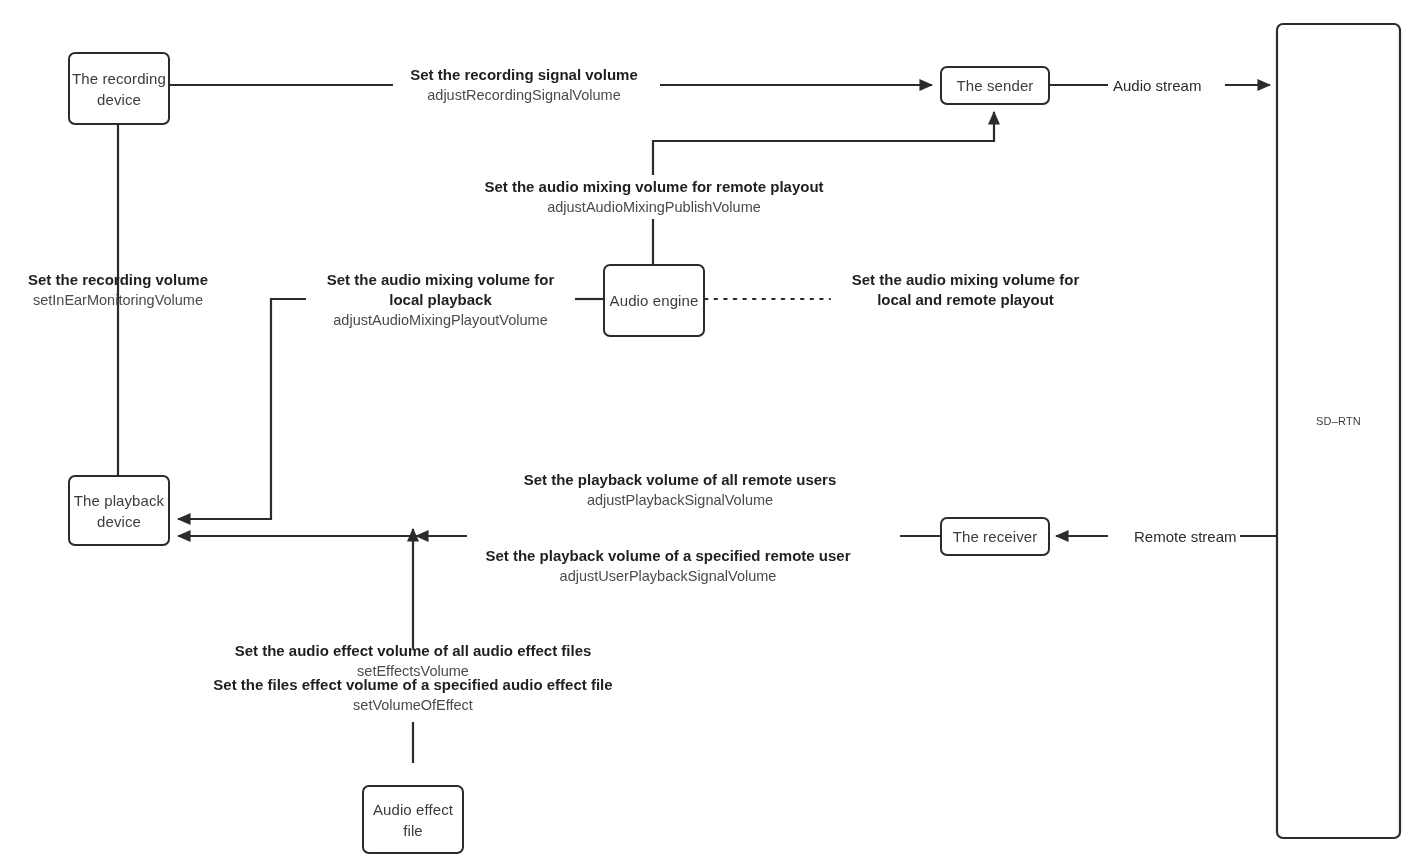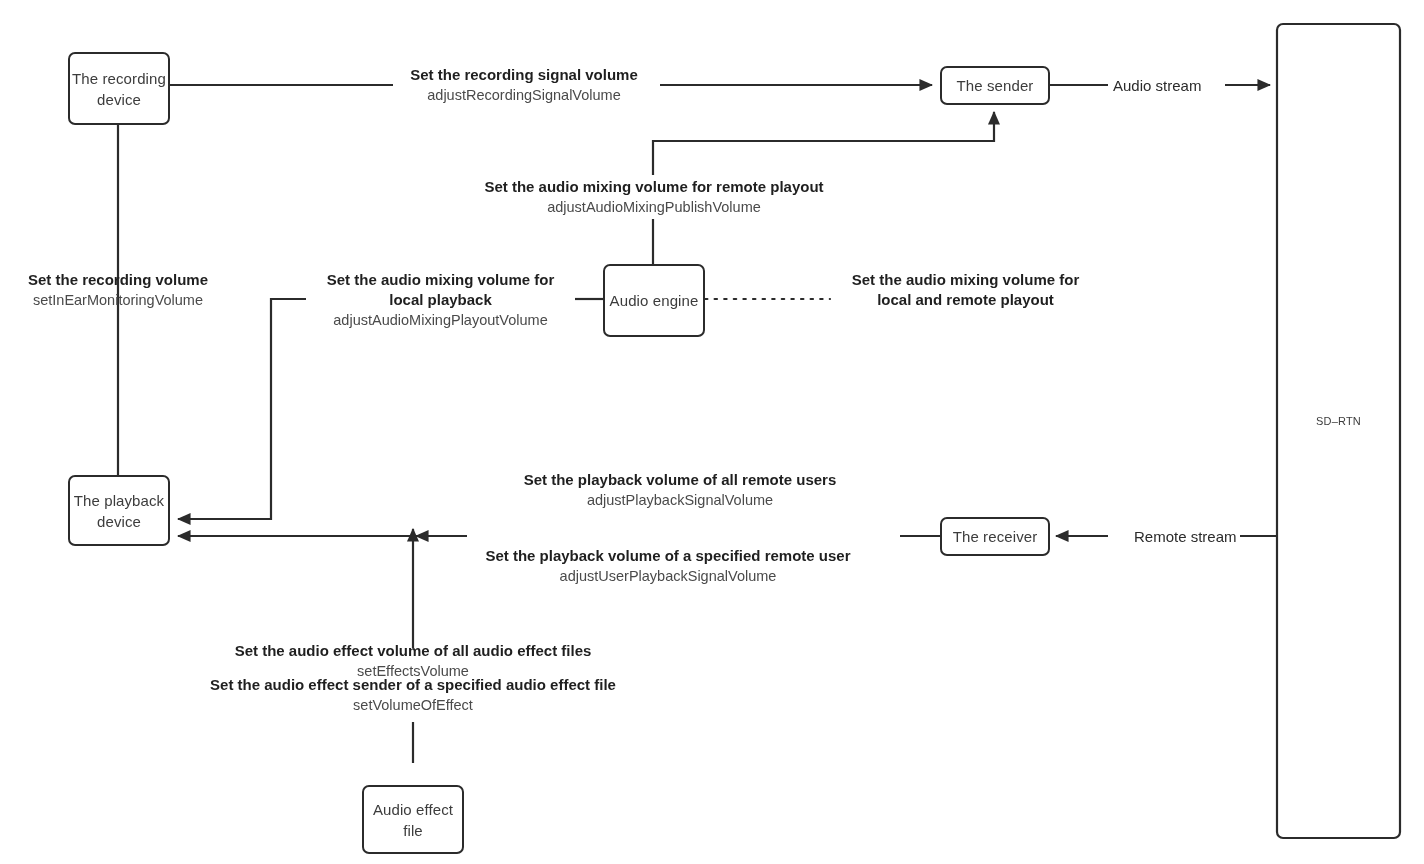--- a/index.html
+++ b/index.html
@@ -186,17 +186,17 @@
     <span class="title">Set the playback volume of a specified remote user</span>
     <span class="api">adjustUserPlaybackSignalVolume</span>
   </div>
 
   <div class="label" style="left:203px; top:613px; width:420px;margin-top:28px;">
     <span class="title">Set the audio effect volume of all audio effect files</span>
     <span class="api">setEffectsVolume</span>
   </div>
 
   <div class="label" style="left:177px; top:675px; width:472px;">
-    <span class="title">Set the audio effect sender of a specified audio effect file</span>
+    <span class="title">Set the files effect volume of a specified audio effect file</span>
     <span class="api">setVolumeOfEffect</span>
   </div>
 
 </div>
 
 </body></html>

